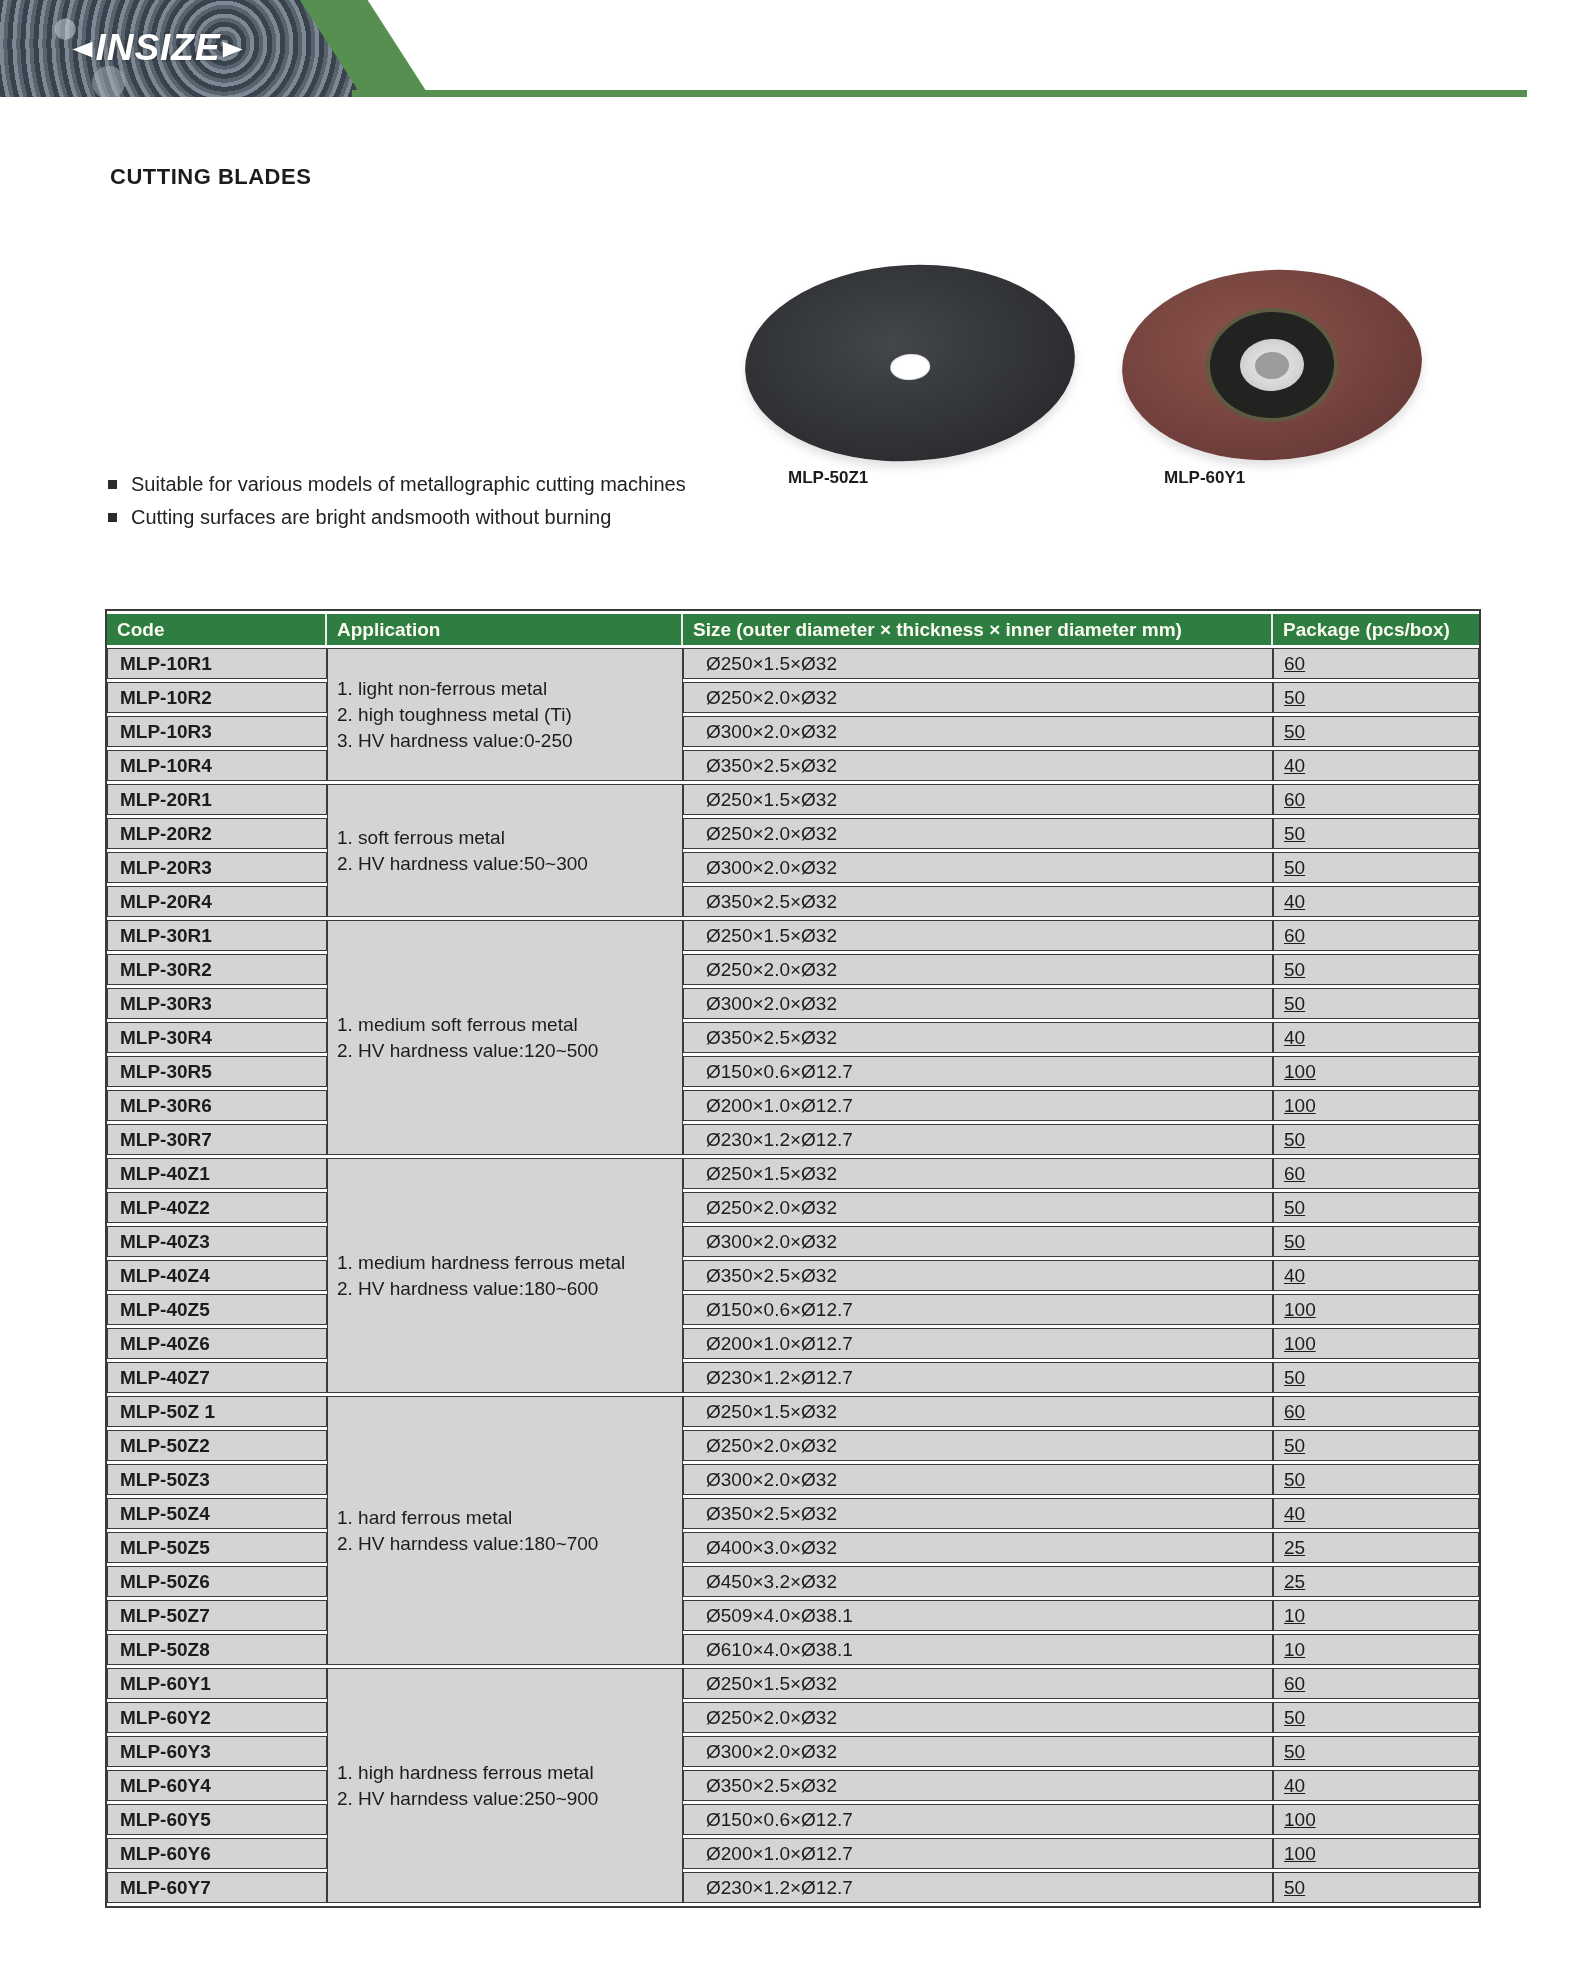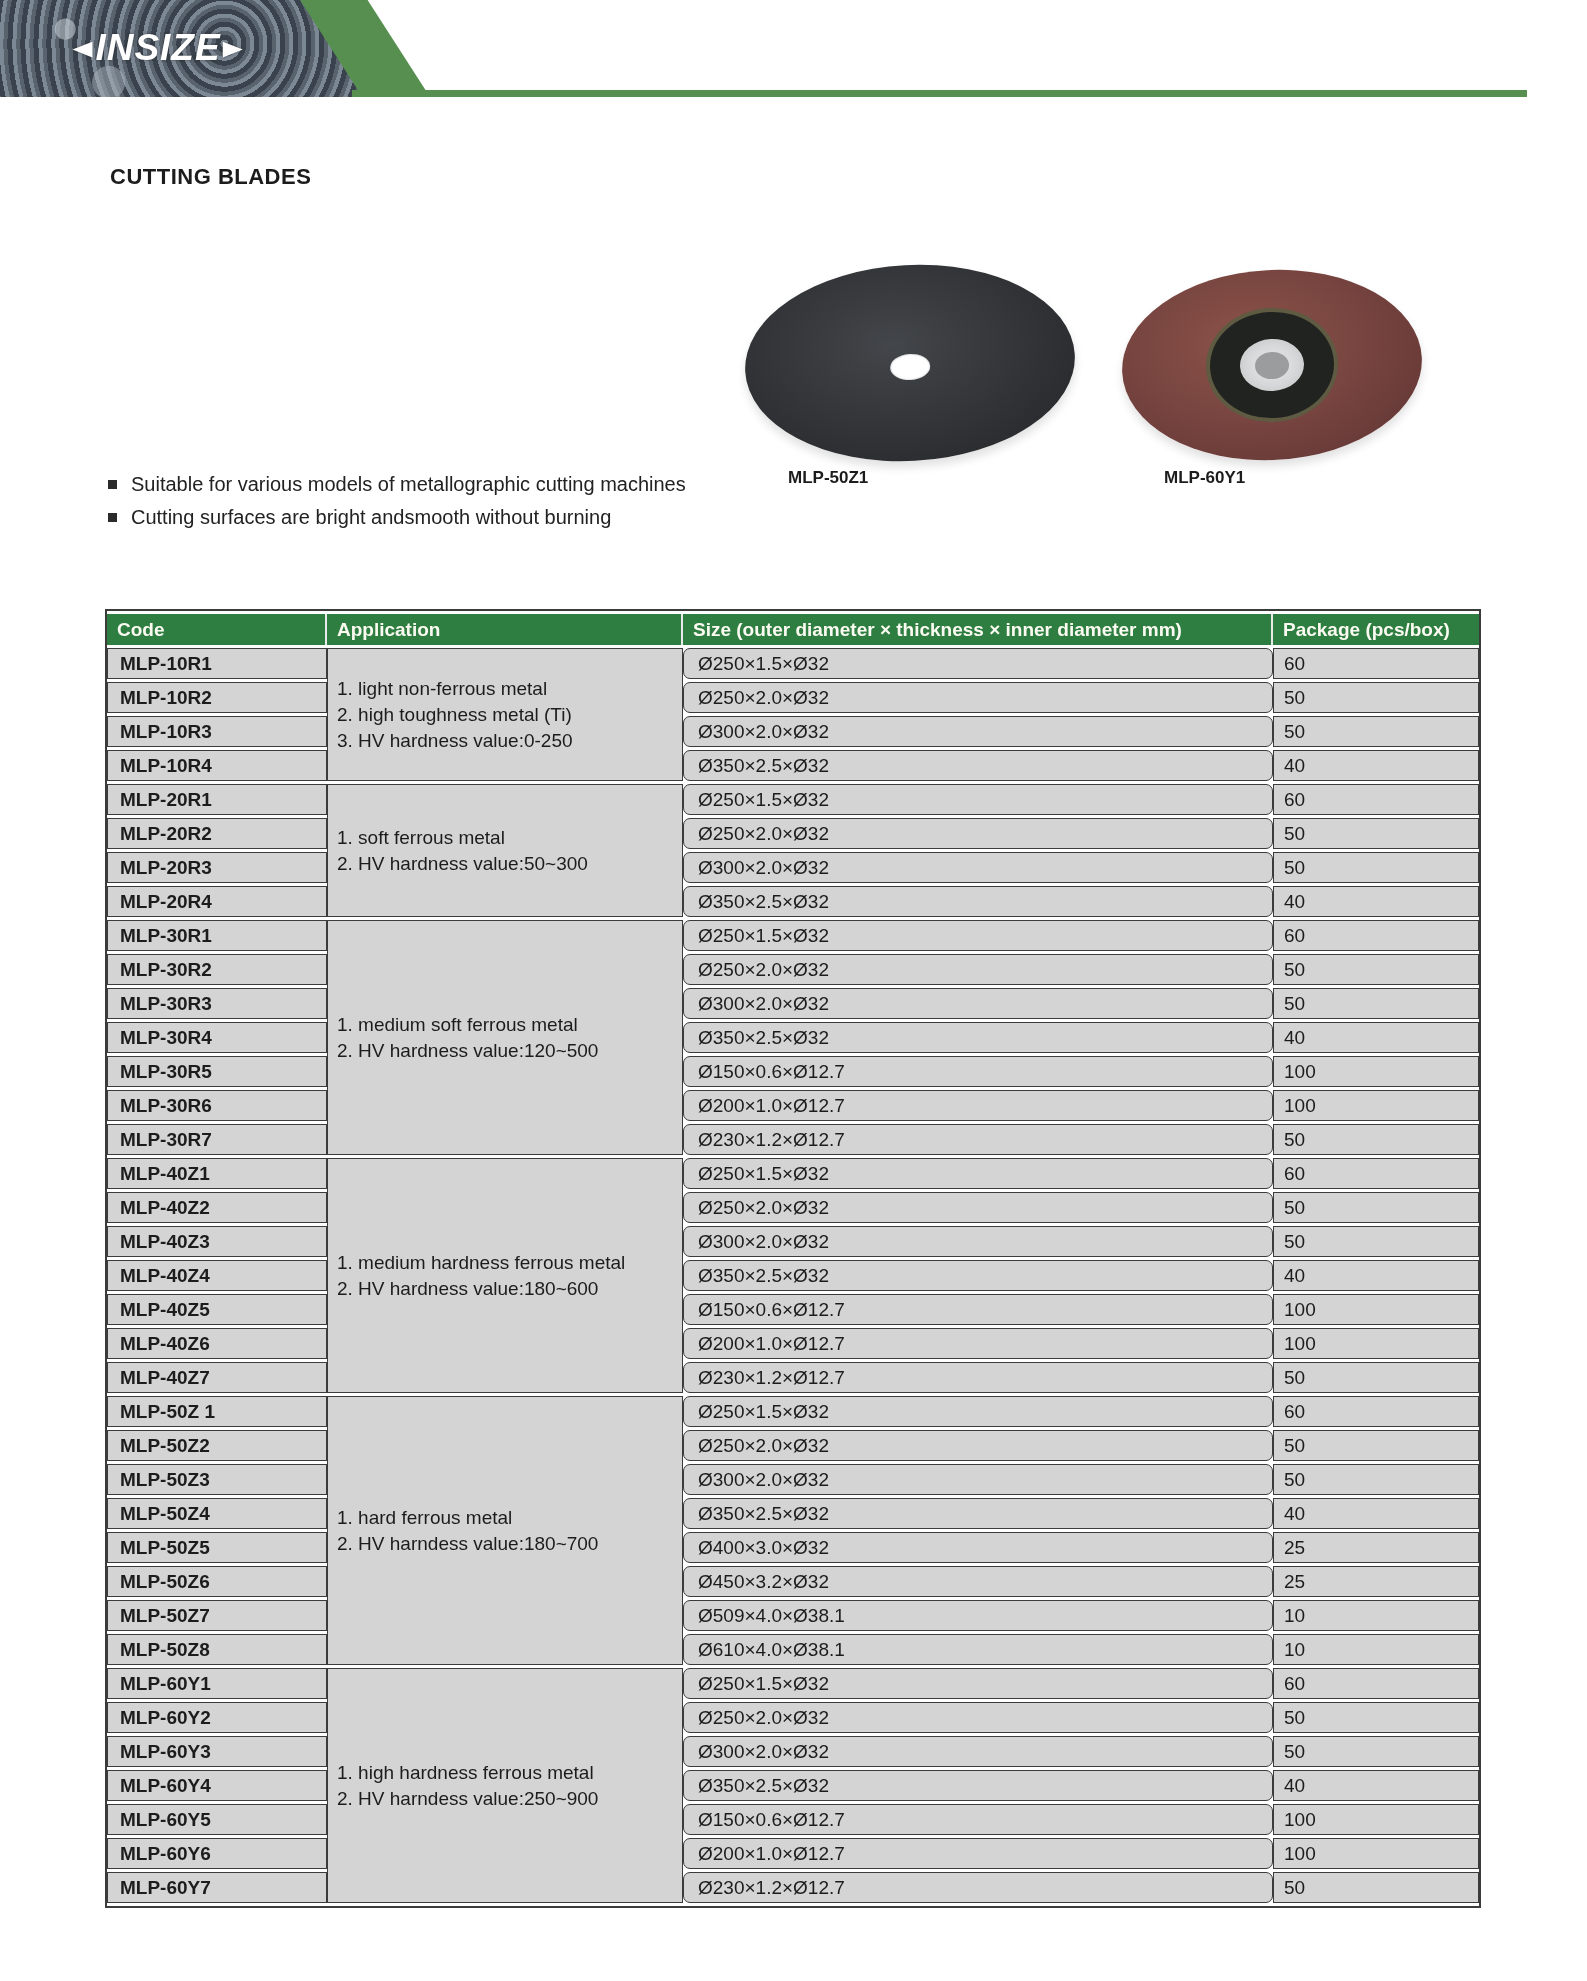--- a/index.html
+++ b/index.html
@@ -96,22 +96,22 @@
     border-right:2px solid #e9e9e9;overflow:hidden;white-space:nowrap;
   }
   th:last-child{border-right:none;}
   td{
     background:var(--cell-gray);border:1px solid var(--border-dark);
     font-size:19px;height:31px;padding:0 12px;vertical-align:middle;
     overflow:hidden;white-space:nowrap;
   }
   td.code-cell{font-weight:bold;}
   td.app-cell{line-height:26px;padding-left:9px;}
-  td.size-cell{padding-left:14px;border-radius:7px;}
-  td.pkg-cell{padding-left:10px;}
+  td.size-cell{padding-left:22px;}
+  td.pkg-cell{padding-left:10px;text-decoration:underline;}
 </style>
 </head>
 <body>
 
 <div id="page">
 
   <div class="banner">
     <div class="banner-photo"></div>
     <div class="banner-chevron"></div>
     <div class="banner-bar"></div>

